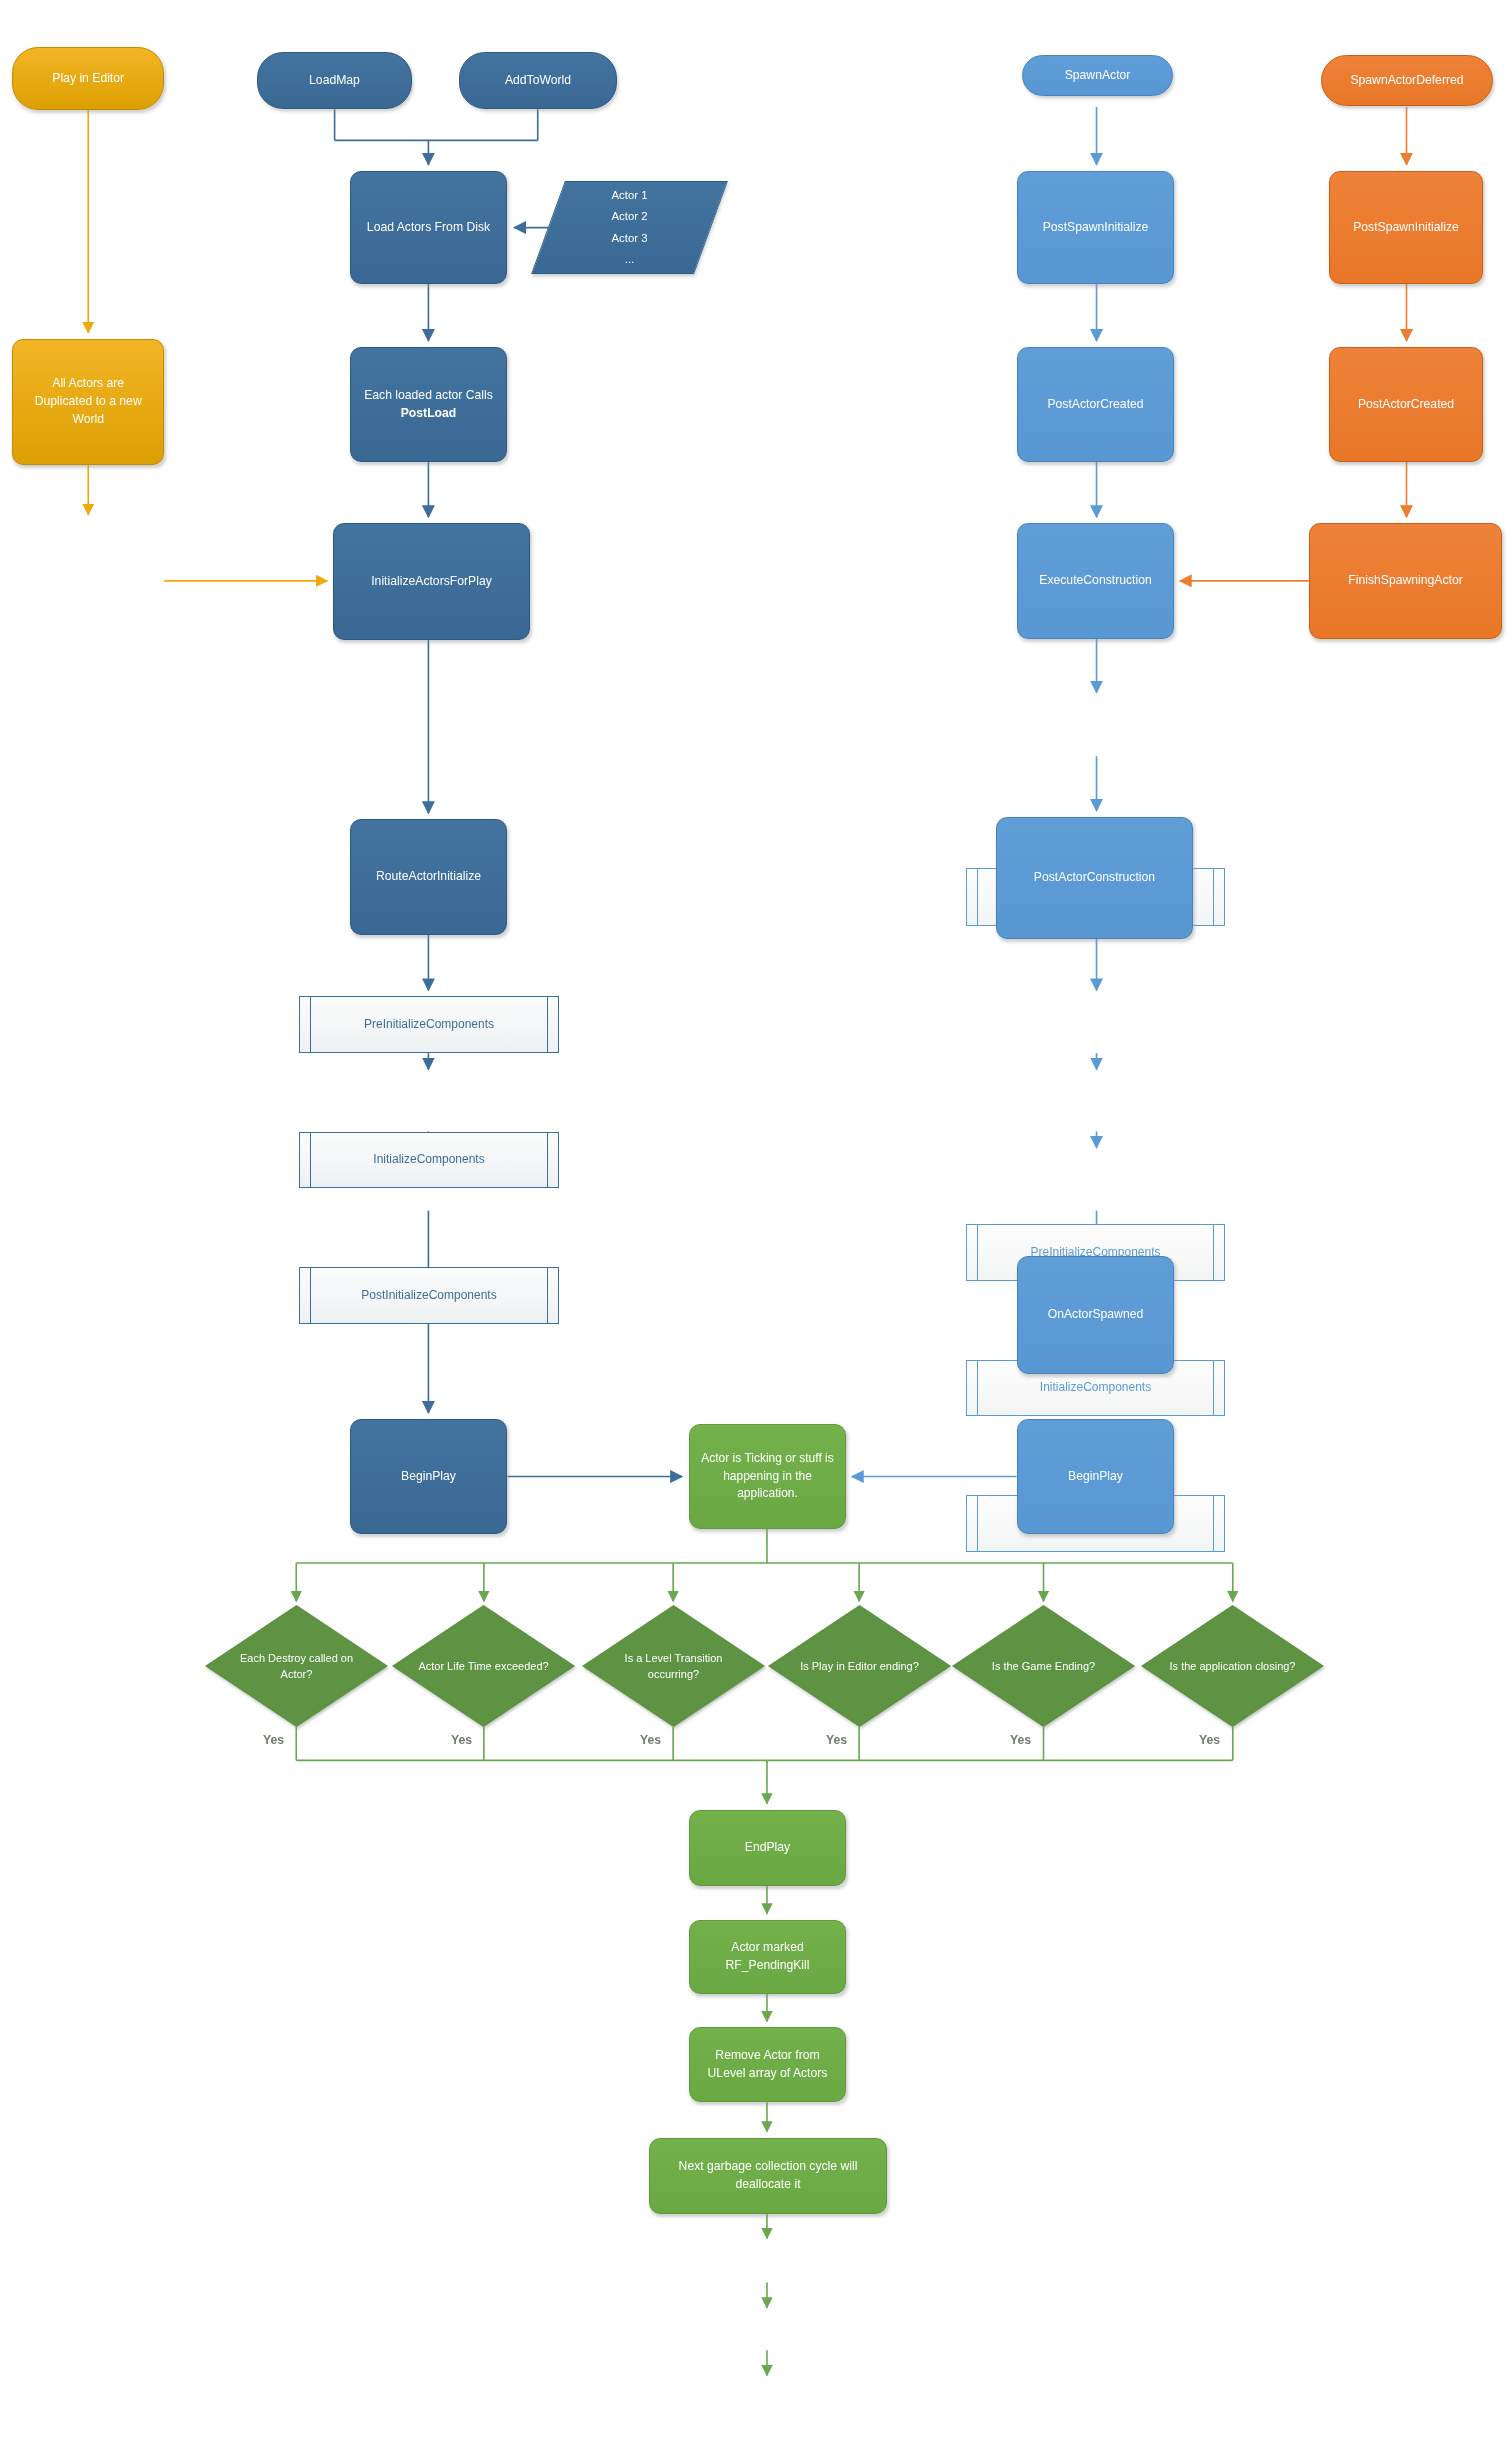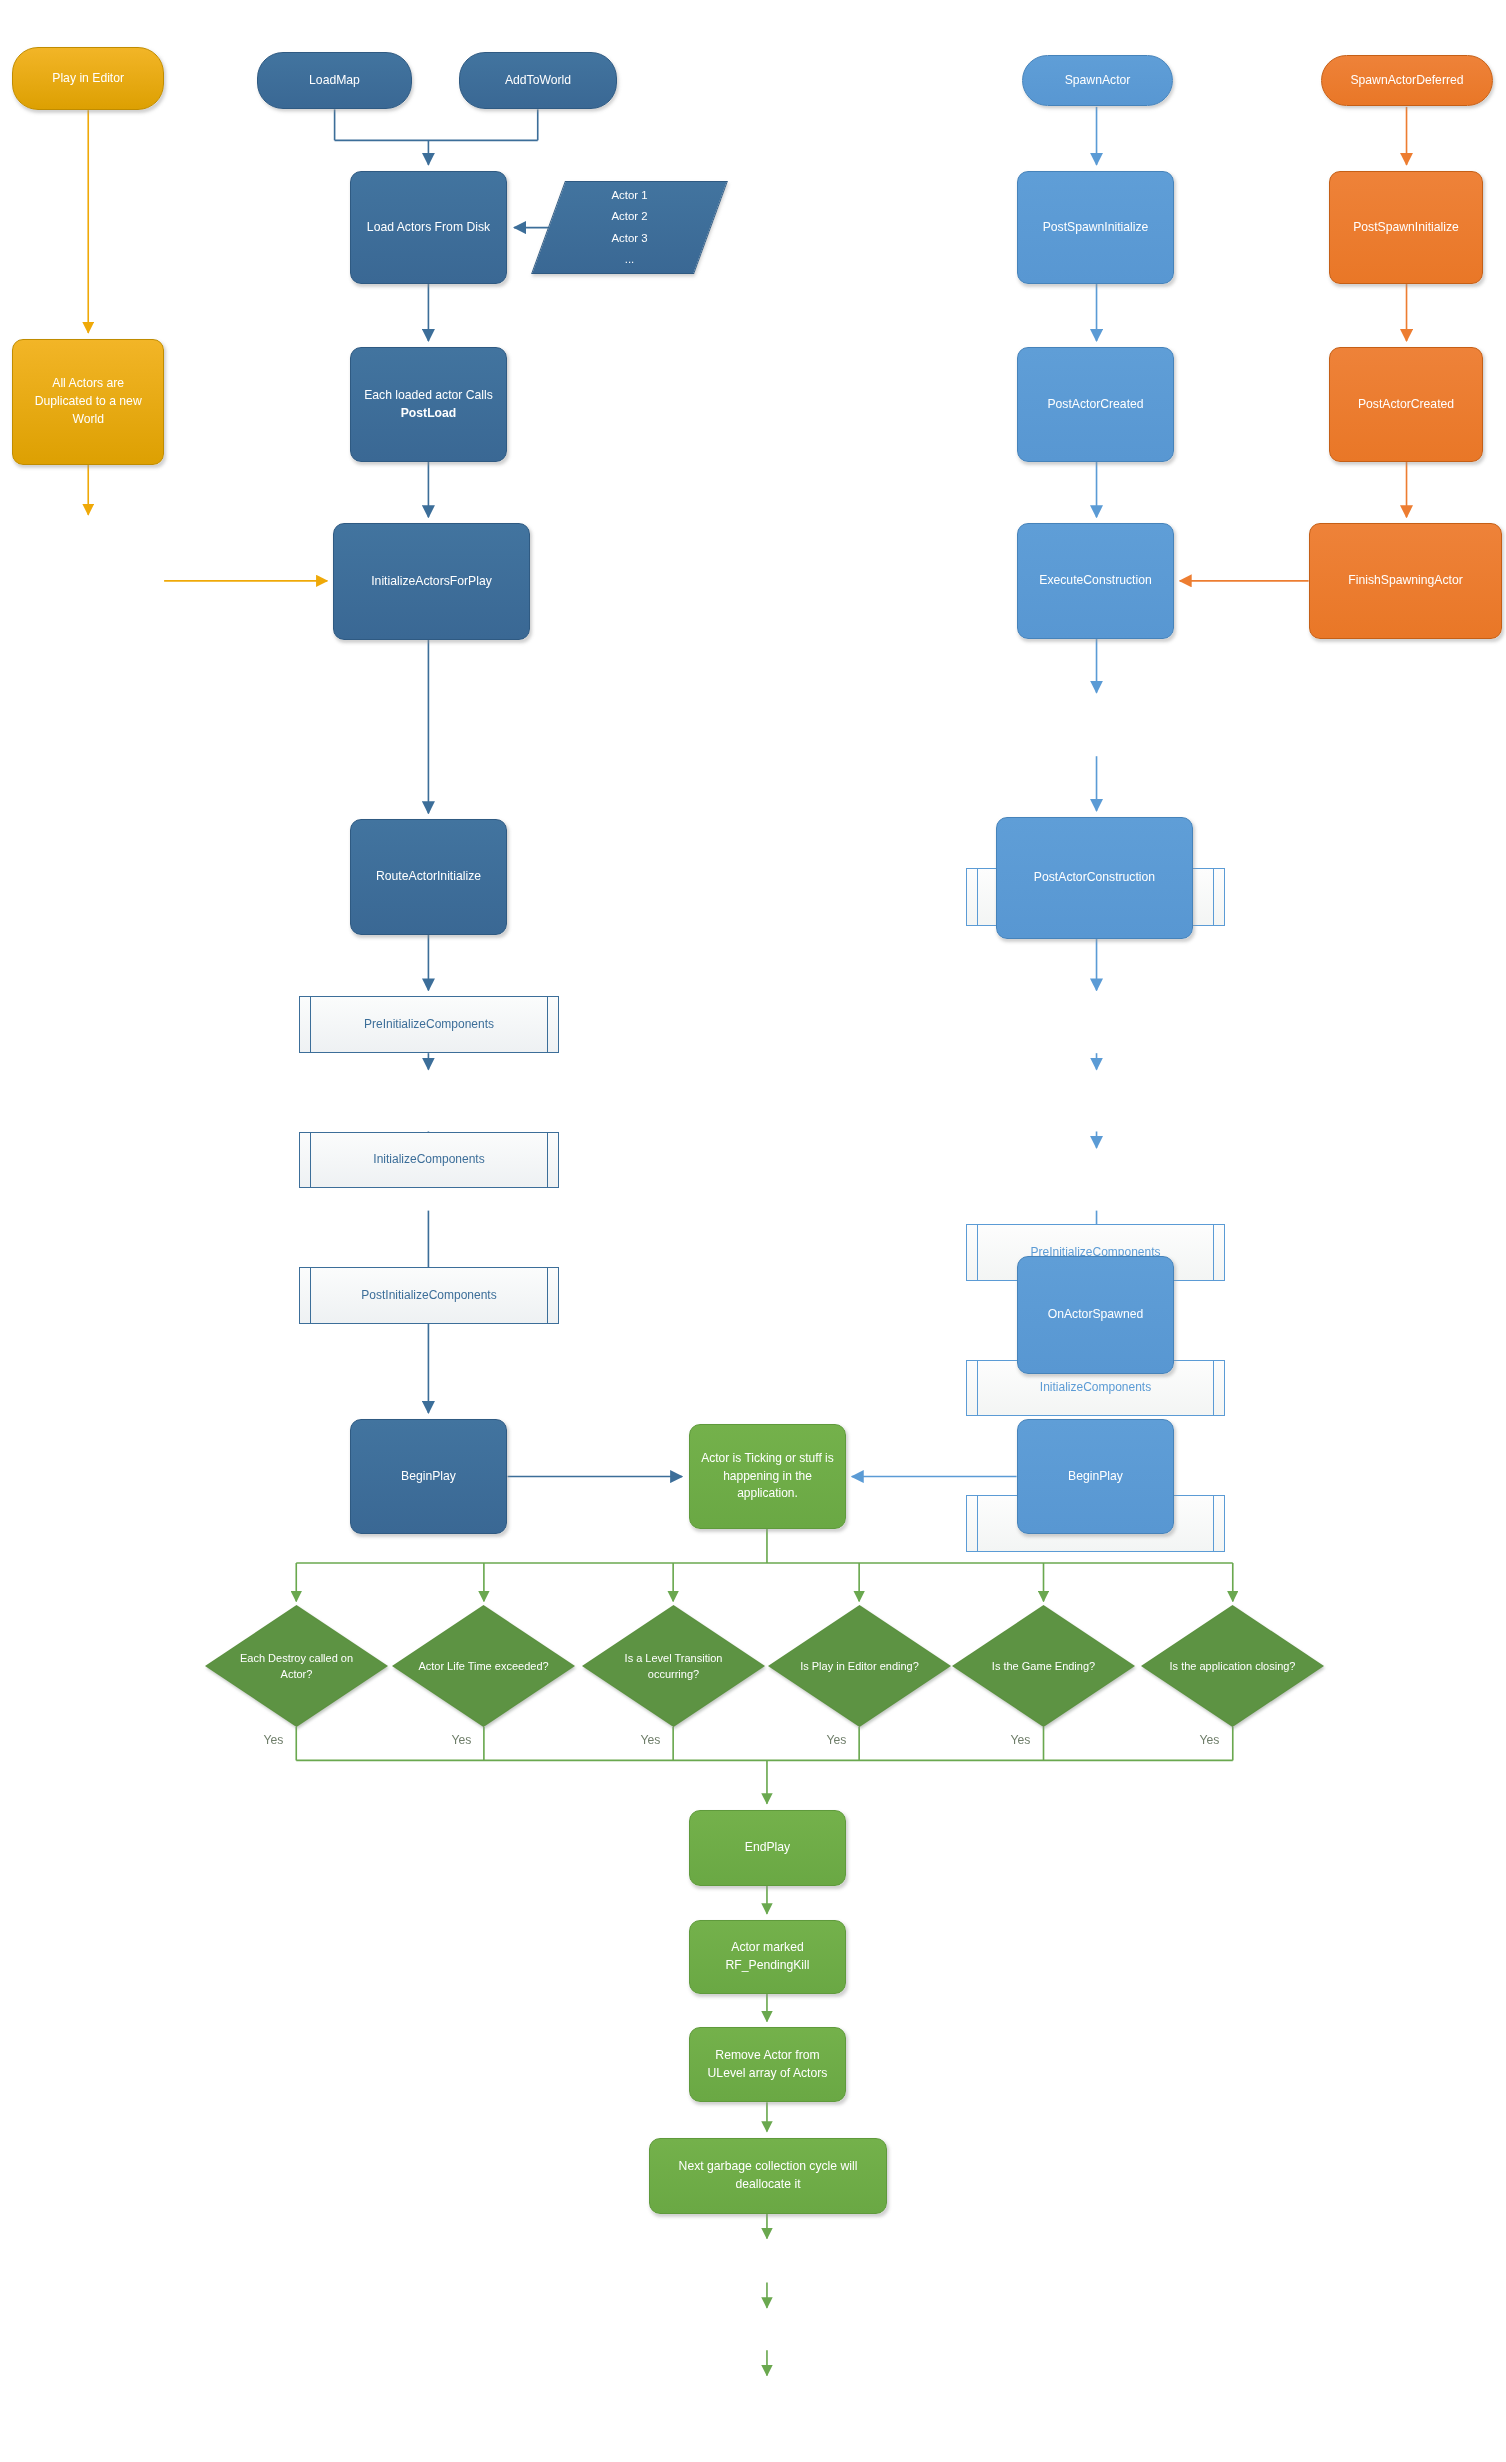--- a/index.html
+++ b/index.html
@@ -35,21 +35,21 @@
 
   .diamond{position:absolute;filter:drop-shadow(1.6px 2.4px 1.6px rgba(140,150,140,.55));}
   .diamond .shape{position:absolute;left:0;top:0;width:100%;height:100%;
       clip-path:polygon(50% 0,100% 50%,50% 100%,0 50%);background:#5c9140;}
   .diamond .shape .inner{position:absolute;left:1.6px;top:1.6px;right:1.6px;bottom:1.6px;
       clip-path:polygon(50% 0,100% 50%,50% 100%,0 50%);background:#5d9343;}
   .diamond .lbl{position:absolute;left:12%;right:12%;top:0;bottom:0;display:flex;
       align-items:center;justify-content:center;text-align:center;color:#fff;
       font-size:11px;line-height:1.5;}
 
-  .yes{position:absolute;width:49px;text-align:center;color:#6f7e6a;font-size:12.2px;}
+  .yes{position:absolute;width:49px;text-align:center;color:#6f7e6a;font-size:12.2px;font-weight:bold;}
   b{font-weight:bold;}
 </style>
 </head>
 <body>
 
 <div id="canvas">
 
 <svg id="edges" xmlns="http://www.w3.org/2000/svg" width="1507" height="2462" viewBox="0 0 1847 3018">
   <defs>
     <marker id="m-yellow" viewBox="0 0 12 12" refX="11" refY="6" markerWidth="15" markerHeight="15" markerUnits="userSpaceOnUse" orient="auto">
@@ -149,21 +149,21 @@
 
 <div class="node solid darkblue pad" style="left:350px;top:819px;width:157px;height:116px">RouteActorInitialize</div>
 <div class="node solid darkblue pad" style="left:333px;top:523px;width:197px;height:117px">InitializeActorsForPlay</div>
 
 <div class="node subprocess sub-darkblue pad" style="left:299px;top:996px;width:260px;height:57px">PreInitializeComponents</div>
 <div class="node subprocess sub-darkblue pad" style="left:299px;top:1075px;width:260px;height:56px">InitializeComponents</div>
 <div class="node subprocess sub-darkblue pad" style="left:299px;top:1154px;width:260px;height:57px">PostInitializeComponents</div>
 
 <div class="node solid darkblue pad" style="left:350px;top:1419px;width:157px;height:115px">BeginPlay</div>
 
-<div class="node solid lightblue terminator pad" style="left:1022px;top:55px;width:151px;height:51px">SpawnActor</div>
+<div class="node solid lightblue terminator pad" style="left:1022px;top:55px;width:151px;height:41px">SpawnActor</div>
 <div class="node solid lightblue pad" style="left:1017px;top:171px;width:157px;height:113px">PostSpawnInitialize</div>
 <div class="node solid lightblue pad" style="left:1017px;top:347px;width:157px;height:115px">PostActorCreated</div>
 <div class="node solid lightblue pad" style="left:1017px;top:523px;width:157px;height:116px">ExecuteConstruction</div>
 <div class="node subprocess sub-lightblue pad" style="left:966px;top:698px;width:259px;height:58px">OnConstruction</div>
 <div class="node solid lightblue pad" style="left:996px;top:817px;width:197px;height:122px">PostActorConstruction</div>
 <div class="node subprocess sub-lightblue pad" style="left:966px;top:996px;width:259px;height:57px">PreInitializeComponents</div>
 <div class="node subprocess sub-lightblue pad" style="left:966px;top:1075px;width:259px;height:56px">InitializeComponents</div>
 <div class="node subprocess sub-lightblue pad" style="left:966px;top:1154px;width:259px;height:57px">PostInitializeComponents</div>
 <div class="node solid lightblue pad" style="left:1017px;top:1256px;width:157px;height:118px">OnActorSpawned</div>
 <div class="node solid lightblue pad" style="left:1017px;top:1419px;width:157px;height:115px">BeginPlay</div>

